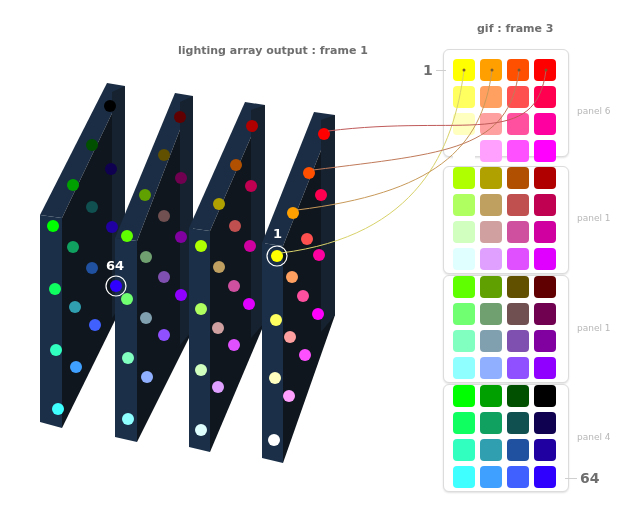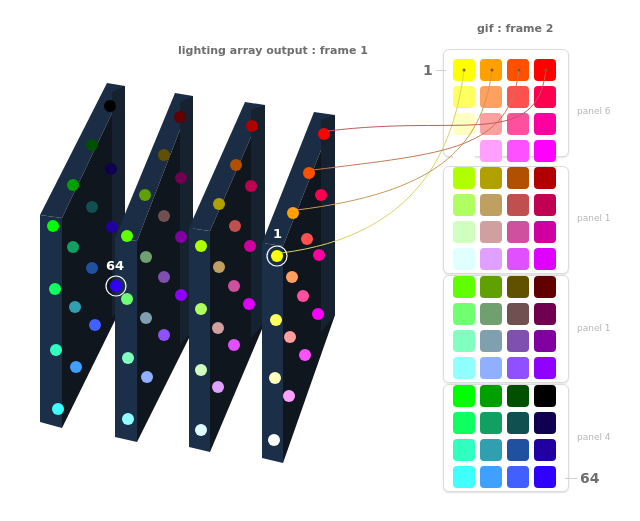--- a/index.html
+++ b/index.html
@@ -15,21 +15,21 @@
   .cell { position: absolute; width: 22px; height: 22px; border-radius: 4px; }
   .idx-label { position: absolute; font-weight: bold; color: #6e6e6e; font-size: 14px; }
   .idx-line { position: absolute; height: 1px; background: #cfcfcf; }
   svg { position: absolute; left: 0; top: 0; }
   .overlay { position: absolute; left: 0; top: 0; pointer-events: none; }
 </style>
 </head>
 <body>
 
 <div class="title" id="left-title">lighting array output : frame 1</div>
-<div class="title" id="right-title">gif : frame 2</div>
+<div class="title" id="right-title">gif : frame 3</div>
 
 <svg id="array-svg" width="640" height="521">
 
   <g>
     <polygon points="40,215 107,83 125,86 62,218" fill="#1b2d44"></polygon>
     <polygon points="62,218 125,86 125,300 62,428" fill="#0f161e"></polygon>
     <polygon points="112,92 125,86 125,300 112,318" fill="#162230"></polygon>
     <polygon points="40,215 62,218 62,428 40,422" fill="#1b3048"></polygon>
   </g>
 

